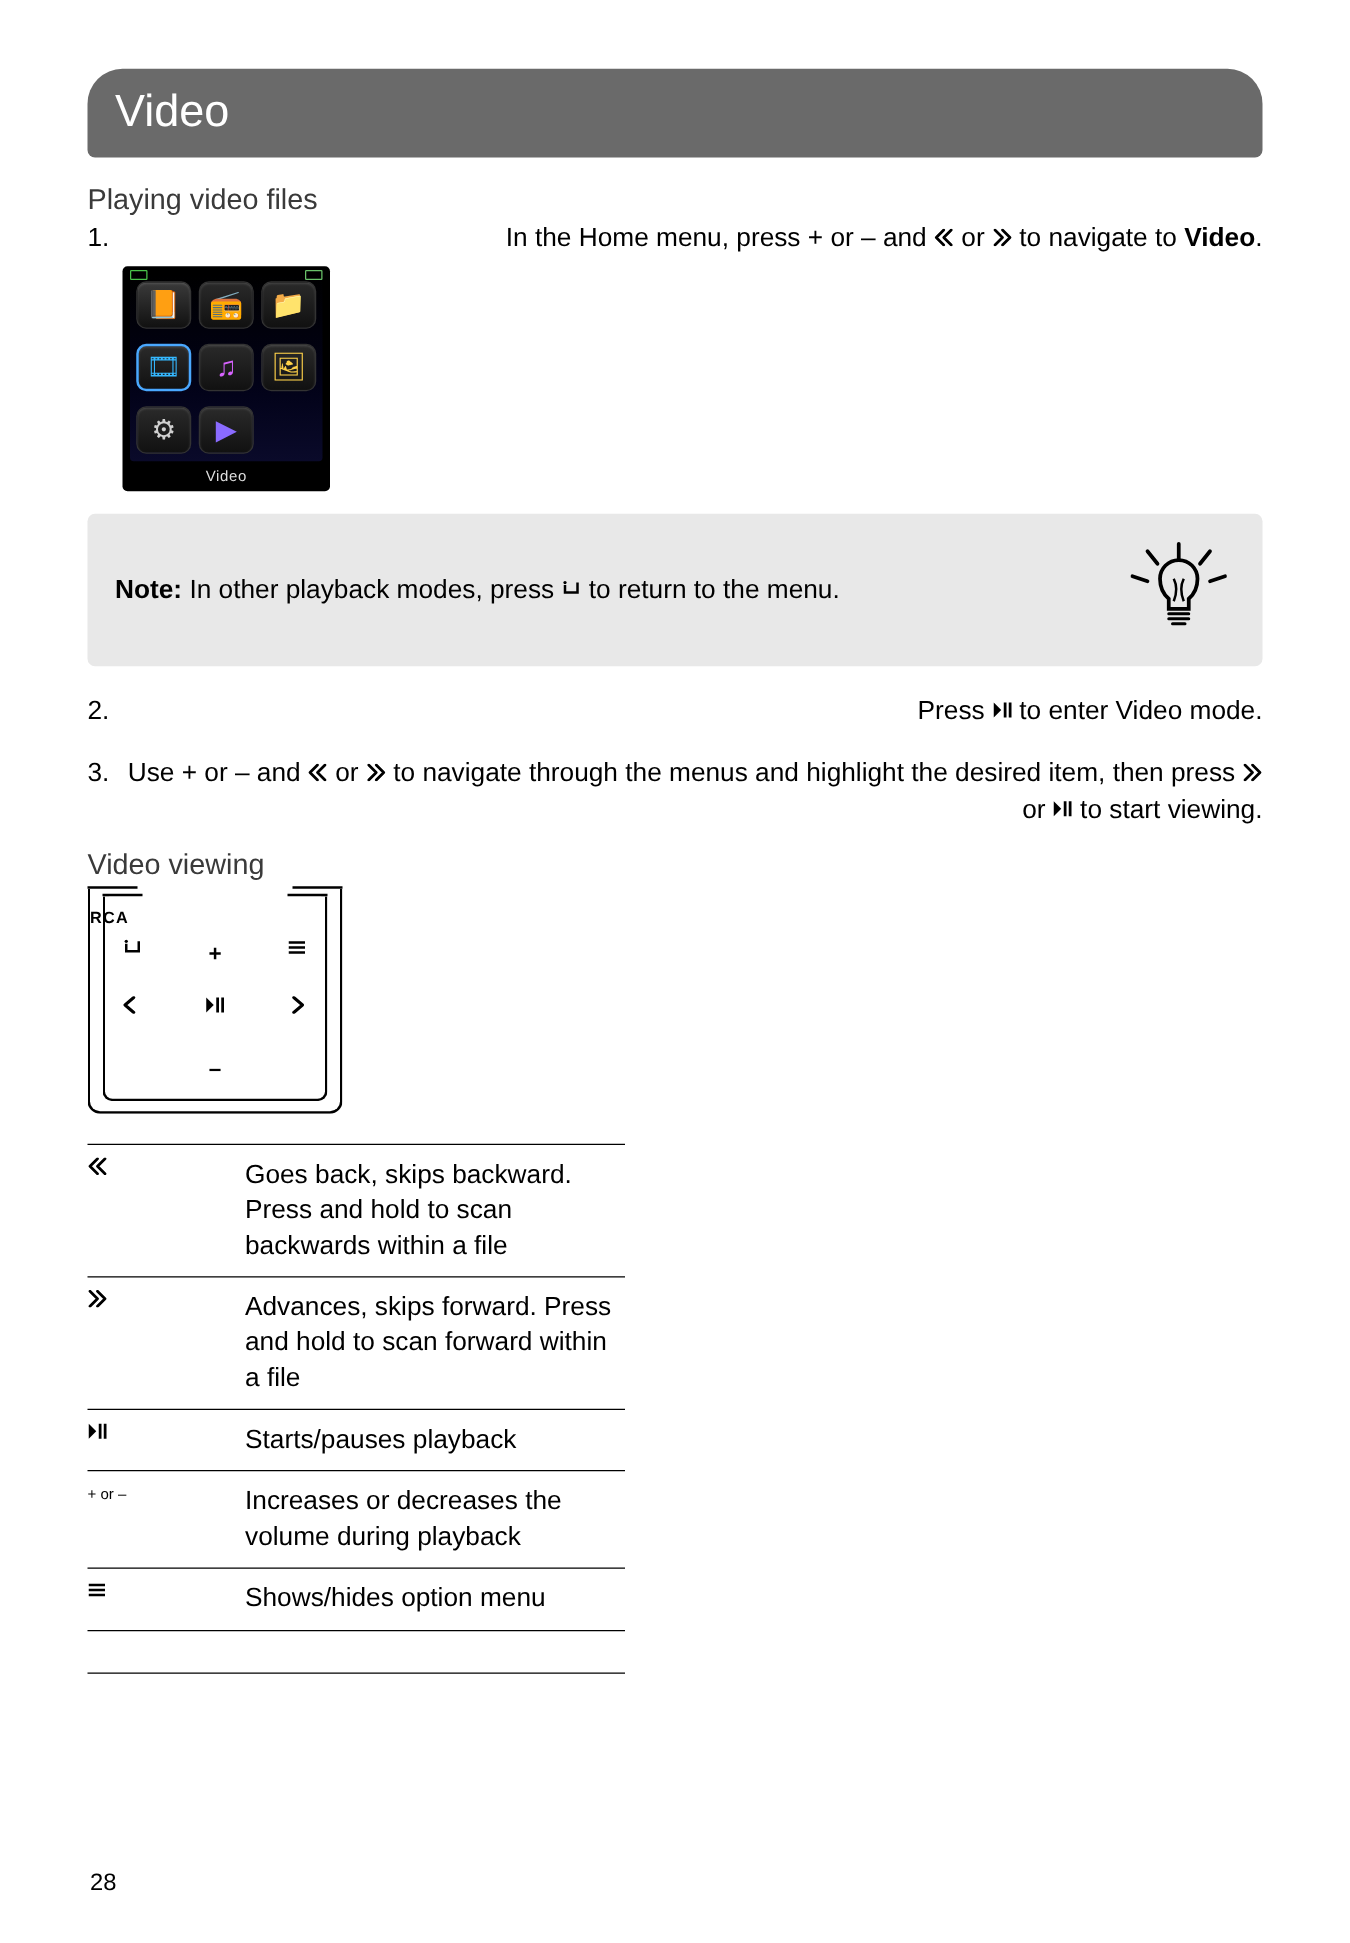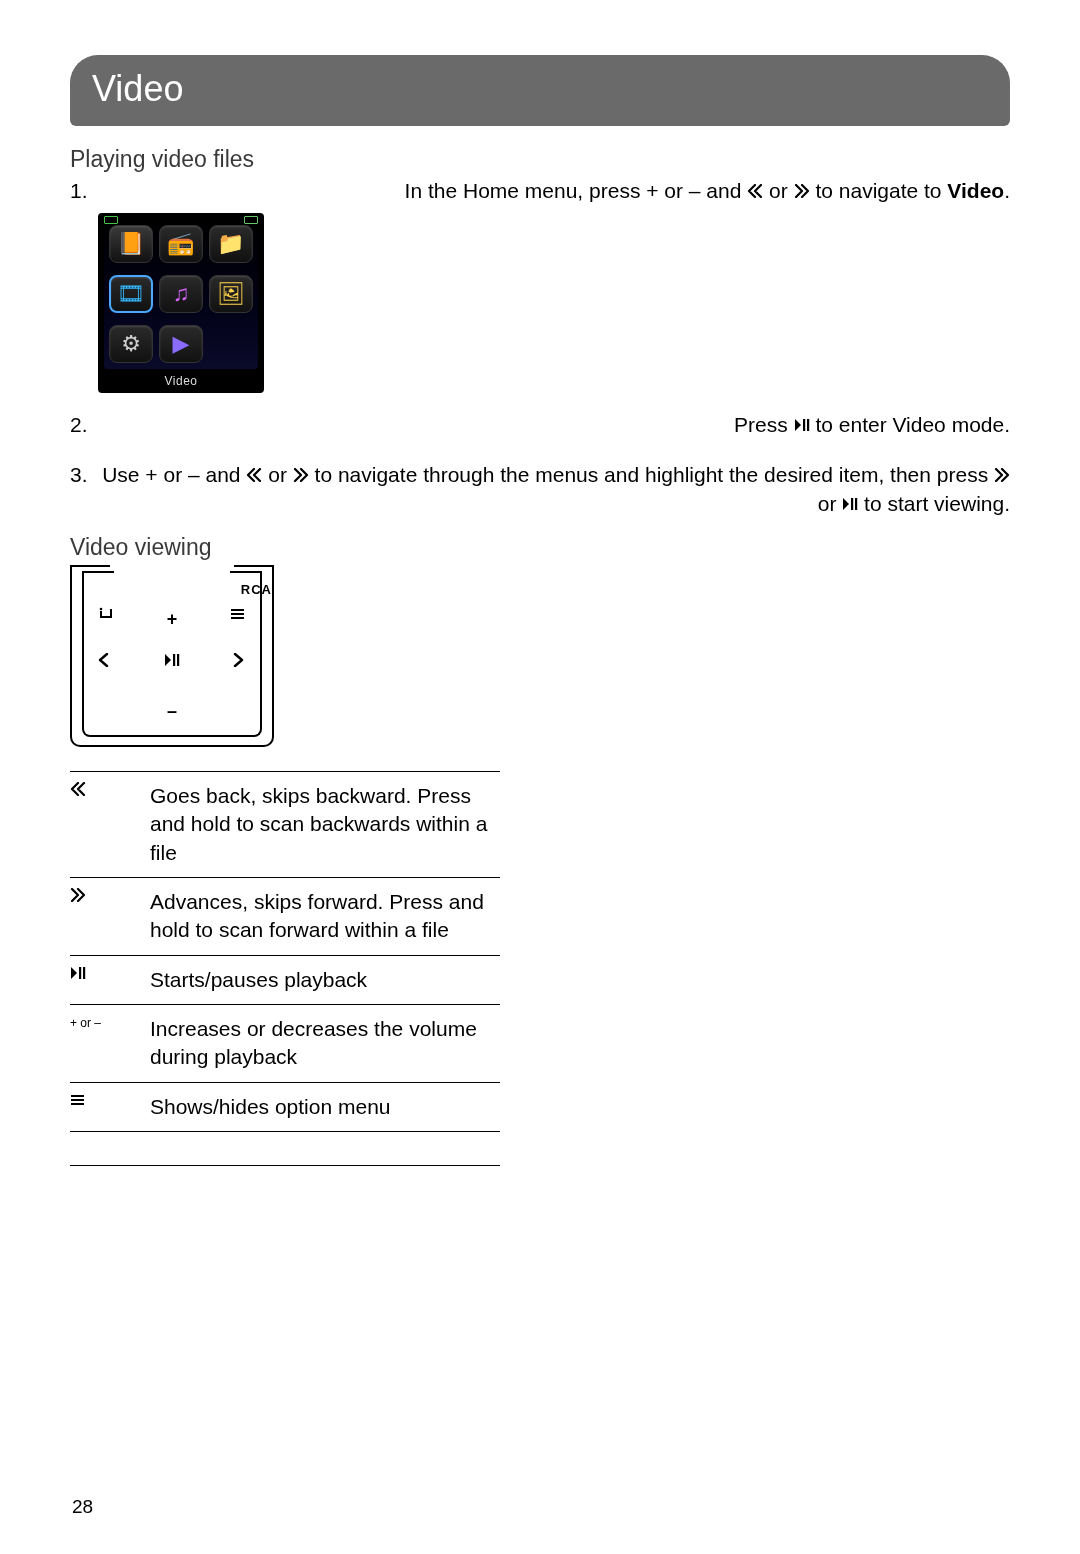--- a/index.html
+++ b/index.html
@@ -144,21 +144,21 @@
     content:"";
     position:absolute;
     top:-2px;
     width: 32px; height:2px;
     background:#000;
   }
   .pad-inner::before { left:-2px;}
   .pad-inner::after { right:-2px;}
   .pad .brand {
     font-weight:700; font-size:13px; letter-spacing:1px;
-    text-align:right;
+    text-align:left;
     position:absolute; top:14px; left:0; right:0;
   }
   .pad .row {
     position:absolute; left:0; right:0;
     display:flex; justify-content: space-around;
     font-weight:700;
     font-size:18px;
   }
   .pad .r1 { top: 40px;}
   .pad .r2 { top: 86px;}
@@ -167,20 +167,21 @@
   
   .controls {
     border-top: 1px solid #000;
     width: 430px;
     margin-top: 18px;
   }
   .controls .row {
     display: flex;
     border-bottom: 1px solid #000;
     padding: 10px 4px 10px 0;
+    gap: 46px;
   }
   .controls .key {
     width: 80px;
     flex-shrink:0;
     font-size: 12px;
   }
   .controls .desc {
     flex:1;
   }
 
@@ -272,20 +273,32 @@
       <div class="tile t-folder">📁</div>
       <div class="tile t-video">🎞</div>
       <div class="tile t-music">♫</div>
       <div class="tile t-photo">🖼</div>
       <div class="tile t-gear">⚙</div>
       <div class="tile t-play">▶</div>
     </div>
     <div class="dev-label">Video</div>
   </div>
 
+  <div class="note-box">
+    <div class="text">
+      <span class="bold">Note:</span><span> In other playback modes, press </span>
+      <svg class="icon-sm" viewBox="0 0 16 14">
+          <use href="#i-back"></use>
+        </svg>
+      <span> to return to the menu.</span>
+    </div>
+    <svg class="bulb" viewBox="0 0 90 78">
+        <use href="#i-bulb"></use>
+      </svg>
+  </div>
 
   <div class="step">
     <div class="num">2.</div>
     <div class="body">
       <span>Press </span>
       <svg class="icon-sm" viewBox="0 0 16 14">
           <use href="#i-playpause"></use>
         </svg>
       <span> to enter Video mode.</span>
     </div>

